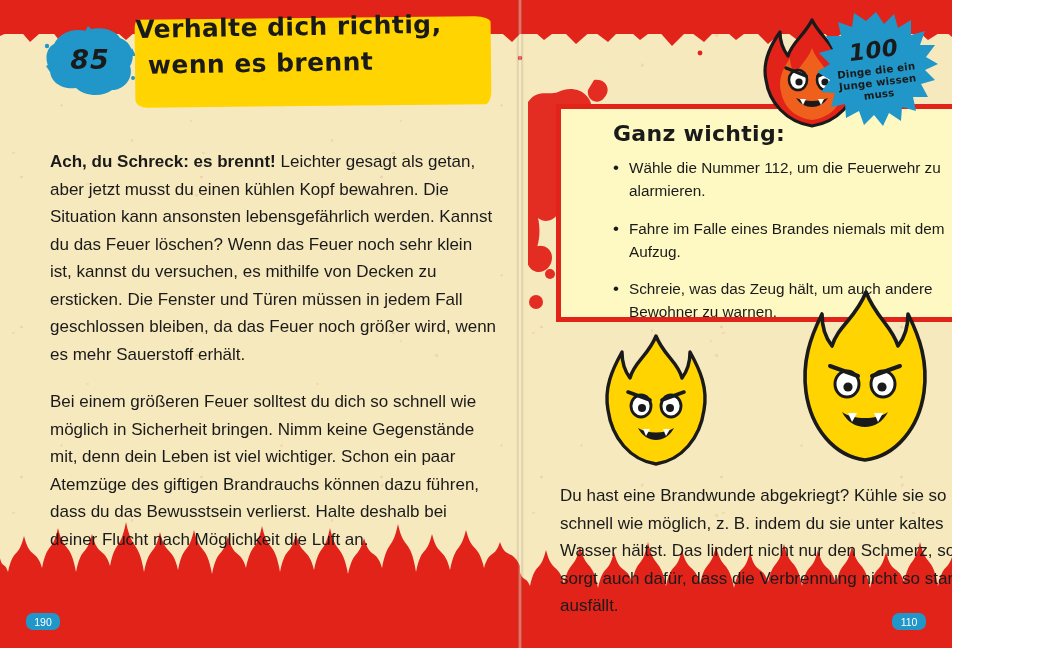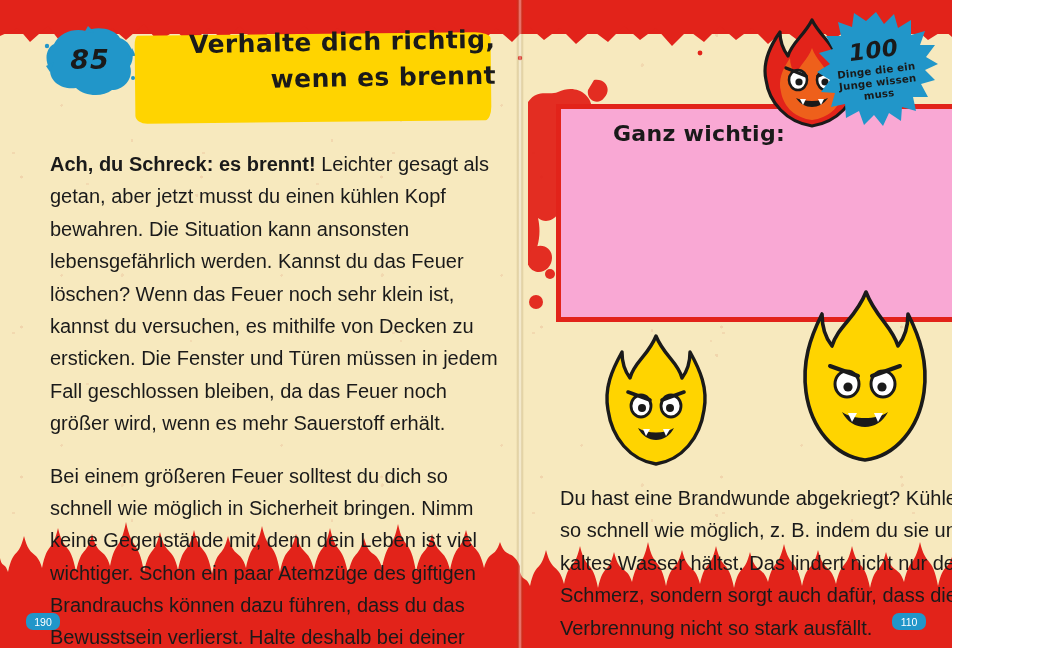--- a/index.html
+++ b/index.html
@@ -129,24 +129,23 @@
     font-size: 27px;
     color: #1A1A1A;
     letter-spacing: 1px;
     padding-bottom: 4px;
     box-sizing: border-box;
   }
   
   .headline-wrap {
     position: absolute;
     left: 135px;
-    top: 28px;
+    top: 12px;
     width: 360px;
     z-index: 6;
-    text-align: right;
   }
   .headline-hl {
     position: absolute;
     left: 0;
     top: 6px;
     width: 356px;
     height: 88px;
     background: #FFD400;
     transform: rotate(-0.6deg);
     z-index: -1;
@@ -167,34 +166,34 @@
   .body-col-left {
     position: absolute;
     left: 50px;
     top: 148px;
     width: 448px;
     z-index: 5;
   }
   p.body {
     margin: 0 0 20px 0;
     font-family: "Liberation Sans", sans-serif;
-    font-size: 20px;
+    font-size: 17px;
     line-height: 1.62;
     color: #1A1A1A;
     text-align: left;
   }
   p.body b { font-weight: bold; }
   
   .yellow-box {
     position: absolute;
     left: 556px;
     top: 104px;
     width: 440px;
     height: 218px;
-    background: #f9a8d4;
+    background: #fef9c3;
     border: 5px solid #E2231A;
     box-sizing: border-box;
     z-index: 5;
   }
   .yellow-box h3 {
     margin: 0;
     padding: 12px 0 6px 52px;
     font-family: "DejaVu Sans", sans-serif;
     font-weight: bold;
     font-size: 22px;
@@ -396,20 +395,25 @@
     <circle cx="92" cy="34" r="5" fill="#E2231A"></circle>
     <circle cx="80" cy="98" r="4" fill="#E2231A"></circle>
     <circle cx="46" cy="150" r="6" fill="#E2231A"></circle>
     <circle cx="22" cy="196" r="5" fill="#E2231A"></circle>
     <circle cx="8" cy="224" r="7" fill="#E2231A"></circle>
     <path d="M4,170 C20,162 30,178 20,190 C10,200 -4,190 0,178 Z" fill="#E2231A"></path>
   </svg>
 
   <div class="yellow-box">
     <h3>Ganz wichtig:</h3>
+    <ul>
+      <li>Wähle die Nummer 112, um die Feuerwehr zu alarmieren.</li>
+      <li>Fahre im Falle eines Brandes niemals mit dem Aufzug.</li>
+      <li>Schreie, was das Zeug hält, um auch andere Bewohner zu warnen.</li>
+    </ul>
   </div>
 
   <div class="body-col-right">
     <p class="body">Du hast eine Brandwunde abgekriegt? Kühle sie so schnell wie möglich, z. B. indem du sie unter kaltes Wasser hältst. Das lindert nicht nur den Schmerz, sondern sorgt auch dafür, dass die Verbrennung nicht so stark ausfällt.</p>
   </div>
 
   <div class="starburst">
     <svg viewBox="0 0 124 118" width="124" height="118">
       <path d="M62,2 L70,14 L80,4 L84,18 L97,10 L97,25 L111,21 L106,35 L121,35 L112,47 L124,54 L111,60 L121,70 L107,74 L114,87 L99,87 L102,101 L88,97 L87,111 L75,103 L69,116 L60,105 L50,115 L45,101 L32,108 L31,94 L17,97 L21,83 L7,82 L16,70 L3,62 L16,54 L5,43 L19,39 L12,26 L27,26 L24,12 L38,17 L40,3 L52,11 Z" fill="#2196C9"></path>
     </svg>

